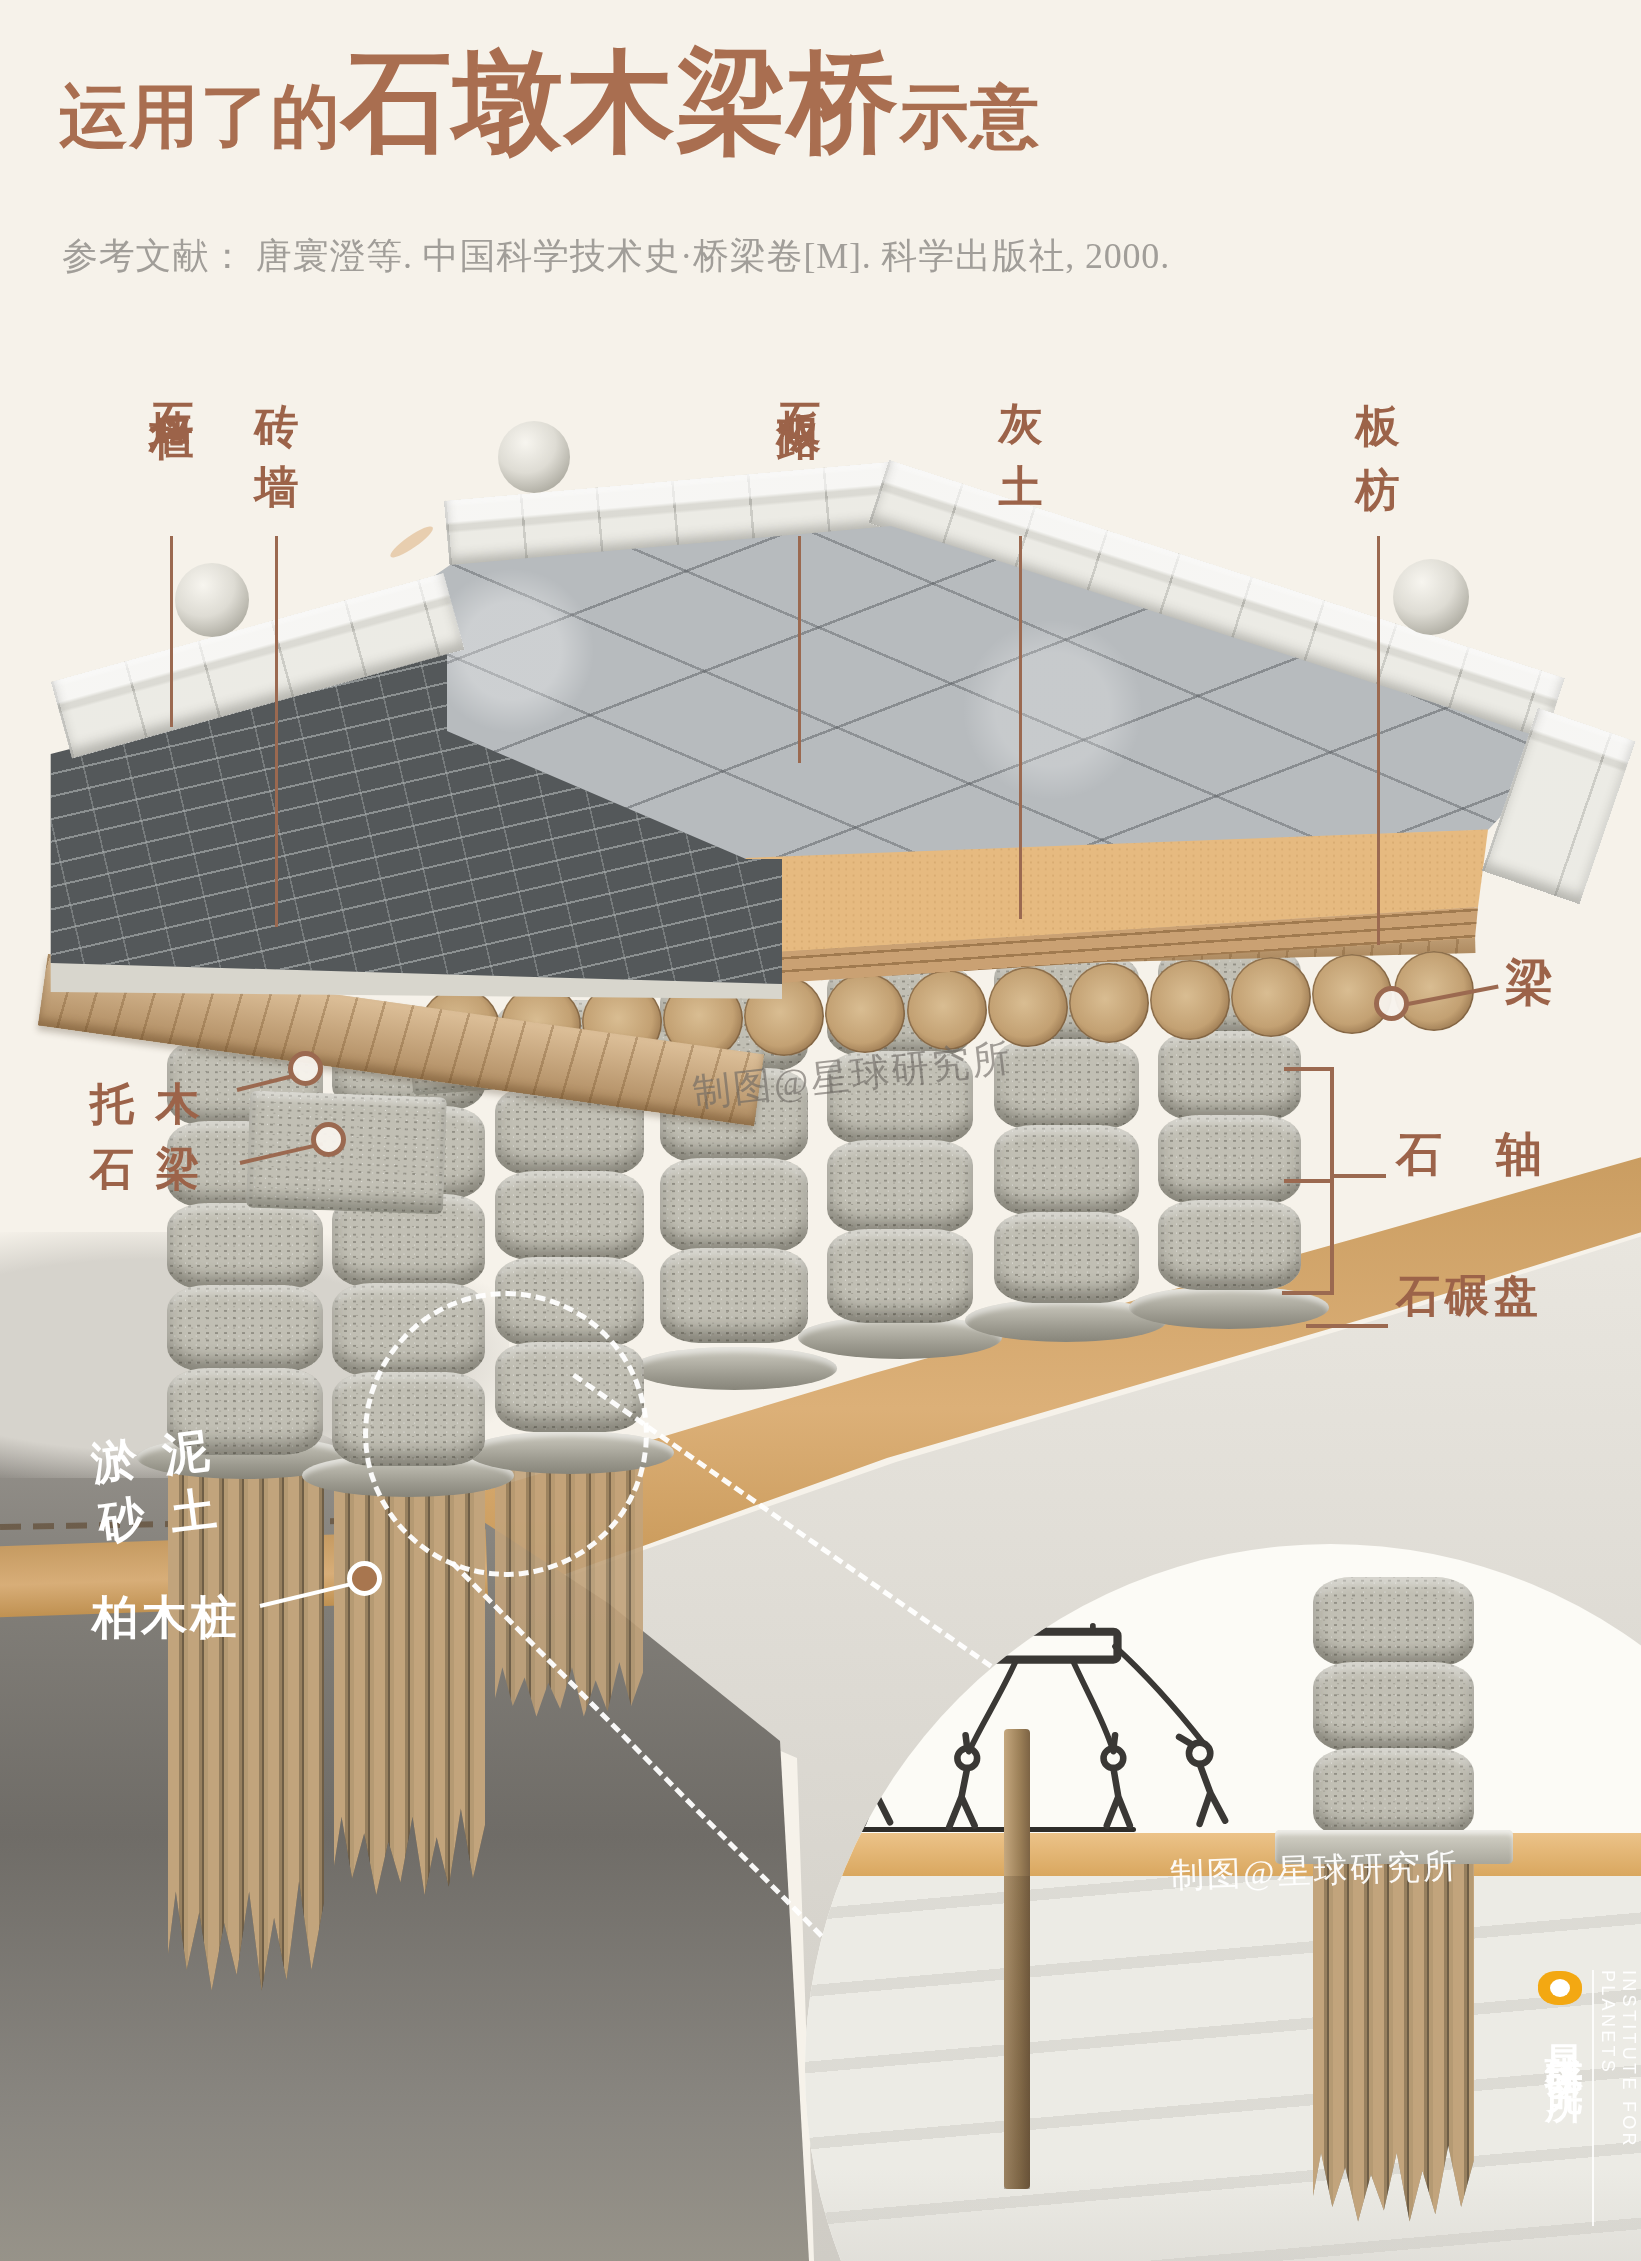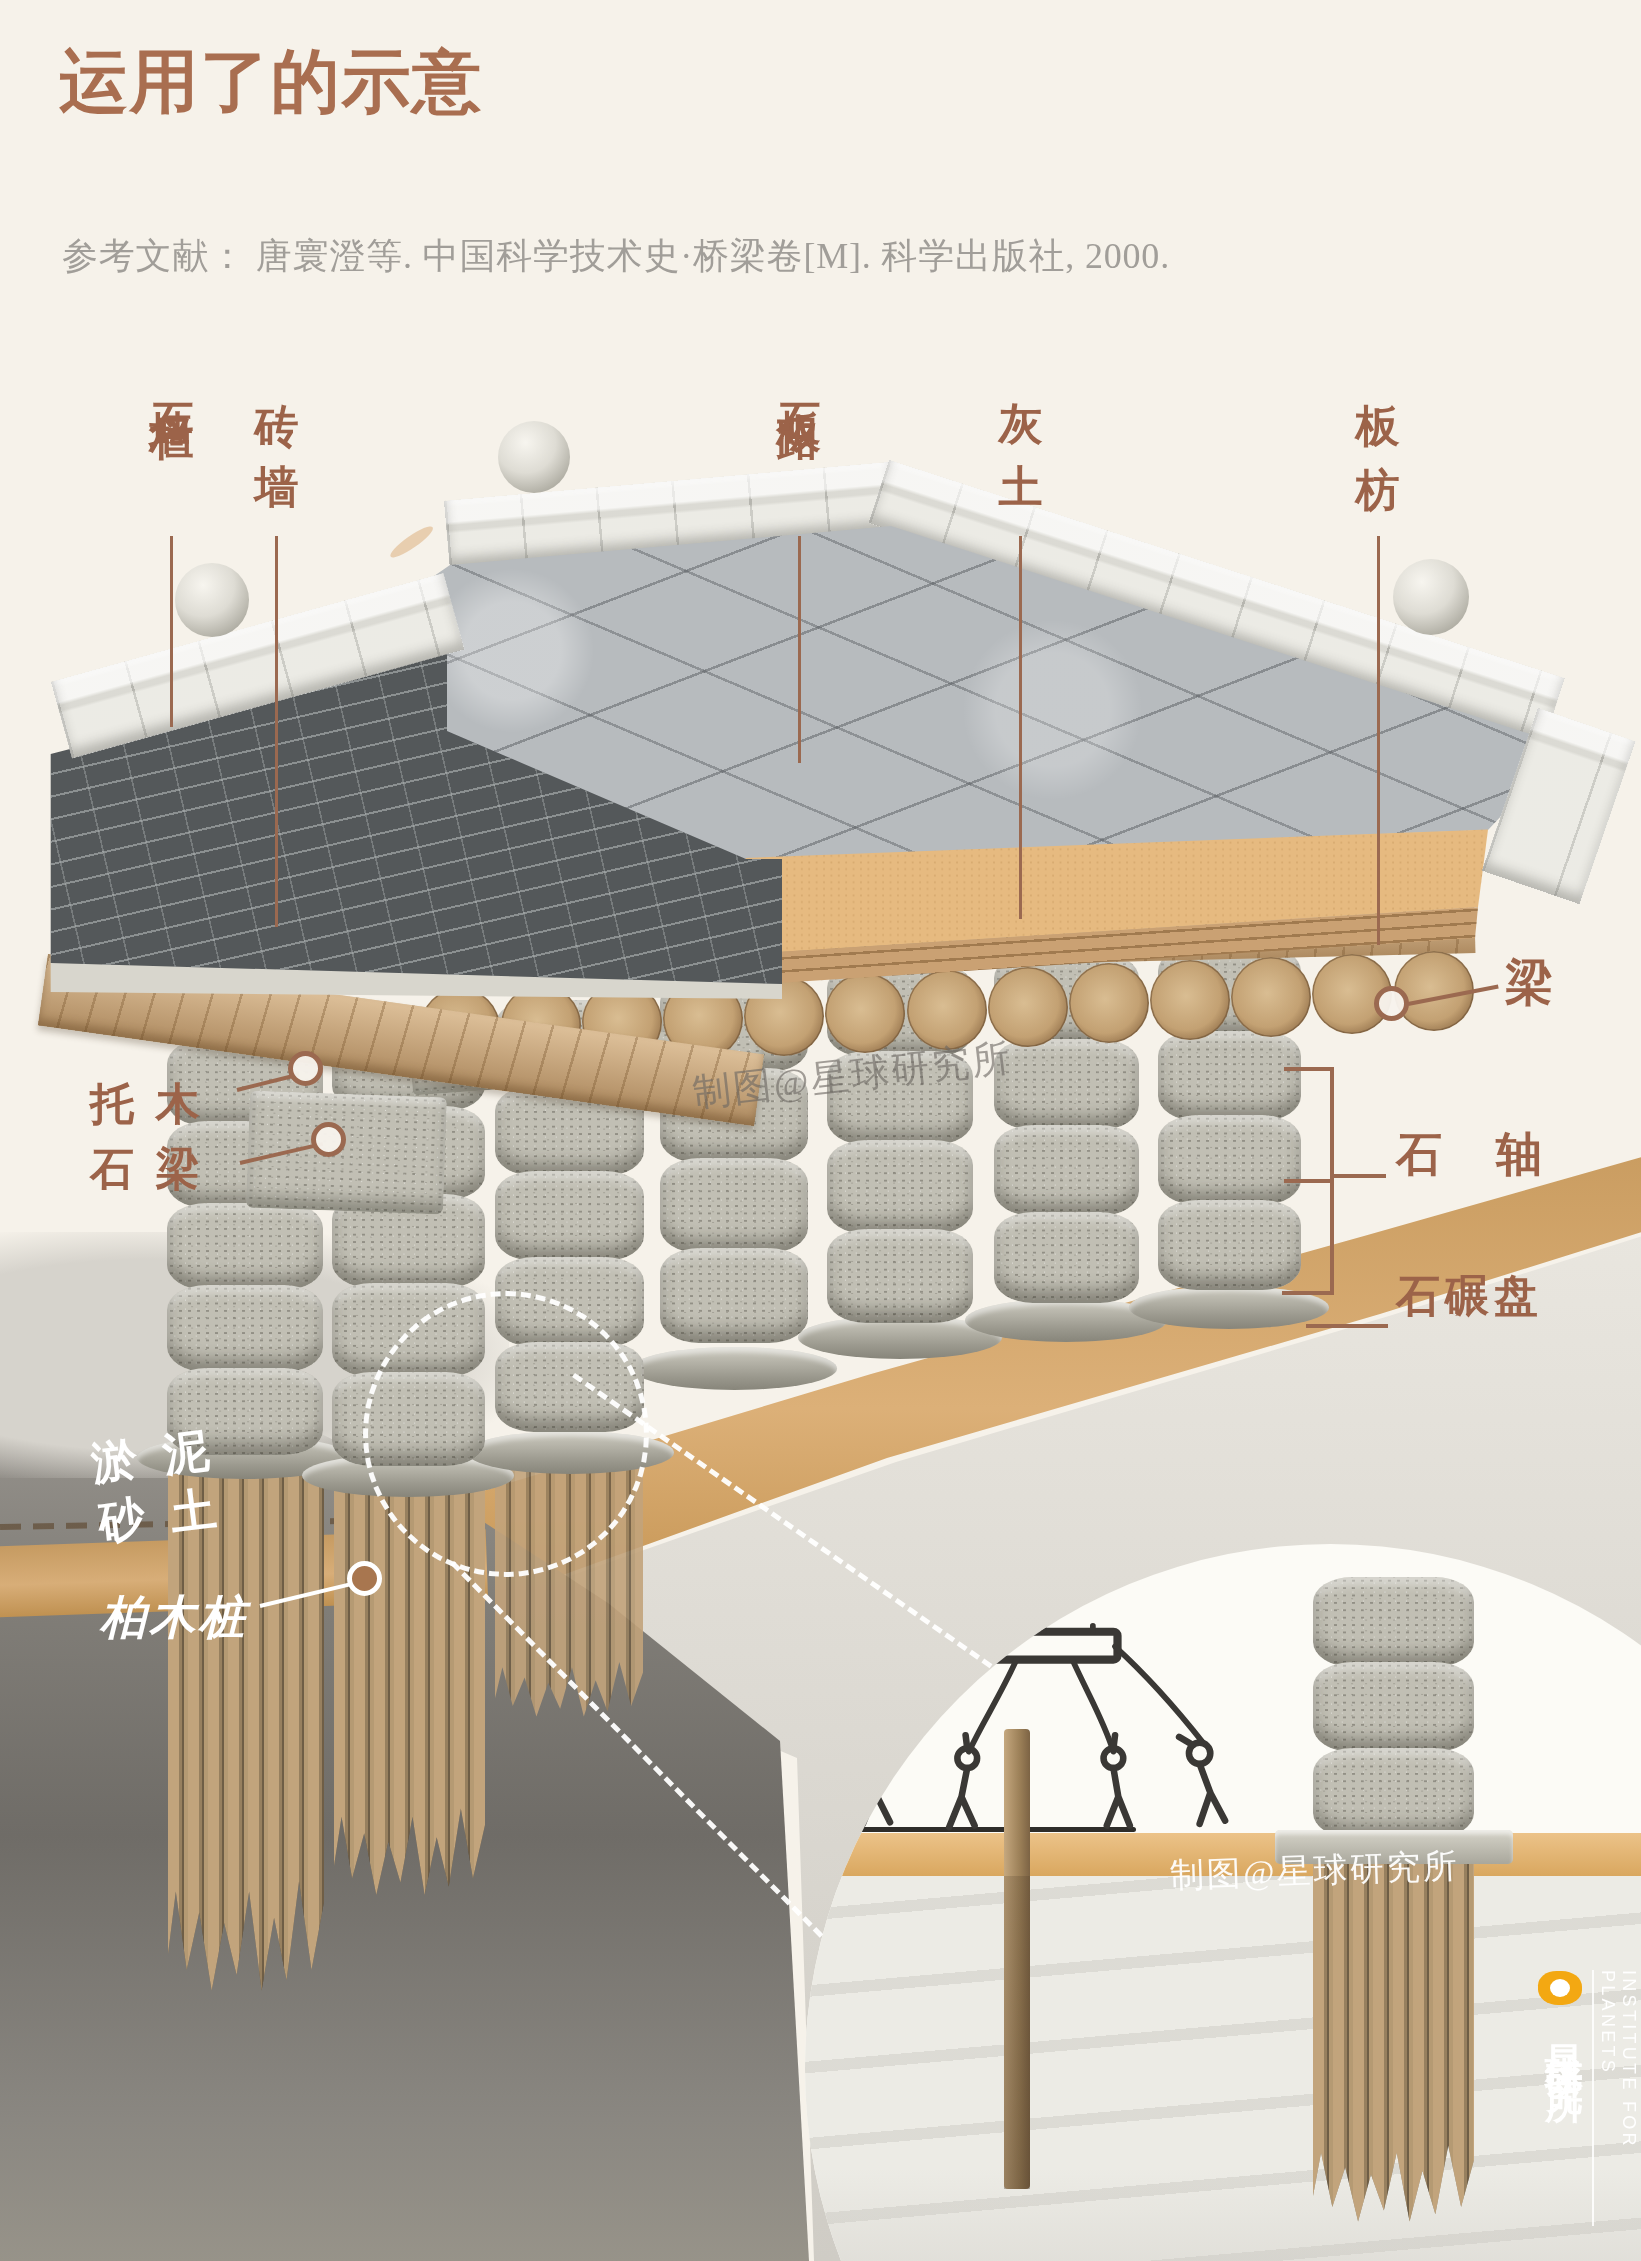--- a/index.html
+++ b/index.html
@@ -208,20 +208,21 @@
   <div class="abs parapet" style="left:1538px;top:708px;width:103px;height:172px;transform:rotate(19deg);transform-origin:top left;"></div>
   <div class="abs" style="left:386px;top:536px;width:51px;height:11.5px;border-radius:50%;background:#d8a268;opacity:.45;transform:rotate(-35deg);"></div>
 
   <div class="abs" style="left:363px;top:1291px;width:276px;height:276px;border:5.7px dashed rgba(255,255,255,.95);border-radius:50%;"></div>
   <div class="abs" style="left:575px;top:1373px;width:509px;border-top:5.7px dashed rgba(255,255,255,.95);transform:rotate(34.9deg);transform-origin:left top;"></div>
   <div class="abs" style="left:454px;top:1561px;width:525px;border-top:5.7px dashed rgba(255,255,255,.95);transform:rotate(45.3deg);transform-origin:left top;"></div>
 
   <div class="abs title-row">
     <span class="t-small">运用了</span>
       <span class="t-small">的</span>
+      <span class="t-large">石墩木梁桥</span>
       <span class="t-small">示意</span>
   </div>
   <div class="abs ref">参考文献： 唐寰澄等. 中国科学技术史·桥梁卷[M]. 科学出版社, 2000.</div>
 
   <div class="abs vlabel ls-tight" style="left:149px;top:368px;">石墙栏</div>
   <div class="abs vlabel ls-wide" style="left:254px;top:368px;">砖墙</div>
   <div class="abs vlabel ls-tight" style="left:776px;top:368px;">石板路</div>
   <div class="abs vlabel ls-wide" style="left:998px;top:368px;">灰土</div>
   <div class="abs vlabel ls-wide" style="left:1355px;top:368px;">板枋</div>
   <div class="abs leader-v" style="left:170px;top:536px;height:191px;"></div>
@@ -250,21 +251,21 @@
 
   <div class="abs hlabel" style="left:90px;top:1148px;letter-spacing:21.4px;">石梁</div>
   <div class="abs leader-h" style="left:240px;top:1161px;width:85px;transform:rotate(-13deg);"></div>
   <div class="abs marker marker-brown" style="left:311px;top:1122px;"></div>
 
   <div class="abs soil-label" style="left:89px;top:1442px;">
     <div>淤泥</div>
     <div>砂土</div>
   </div>
 
-  <div class="abs wlabel" style="left:100px;top:1595px;letter-spacing:3.3px;font-style:italic;">柏木桩</div>
+  <div class="abs wlabel" style="left:92px;top:1595px;letter-spacing:3.3px;">柏木桩</div>
   <div class="abs leader-w" style="left:260px;top:1604px;width:100px;transform:rotate(-13.5deg);"></div>
   <div class="abs marker marker-white" style="left:347px;top:1561px;"></div>
 
   <div class="abs wm-center" style="left:692px;top:1050px;">制图@星球研究所</div>
   <div class="abs wm-inset" style="left:1170px;top:1848px;">制图@星球研究所</div>
 
   <div class="abs" style="left:1538px;top:1971px;width:44px;height:34px;background:#f3a812;border-radius:42% 46% 44% 46%;">
     <div class="abs" style="left:12.3px;top:8.2px;width:20px;height:18px;background:#fff;border-radius:50%;"></div>
   </div>
   <div class="abs logo-cn" style="left:1538px;top:2014px;height:214px;">星球研究所</div>

